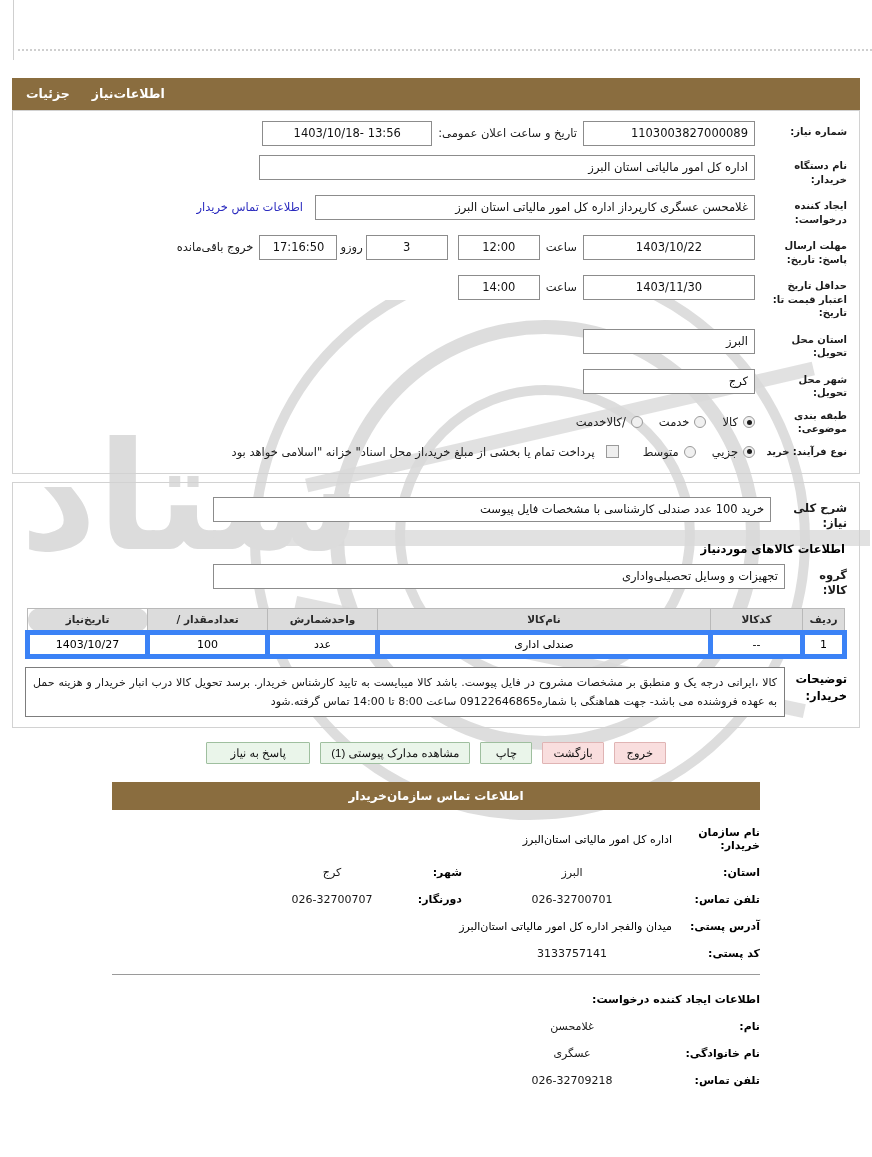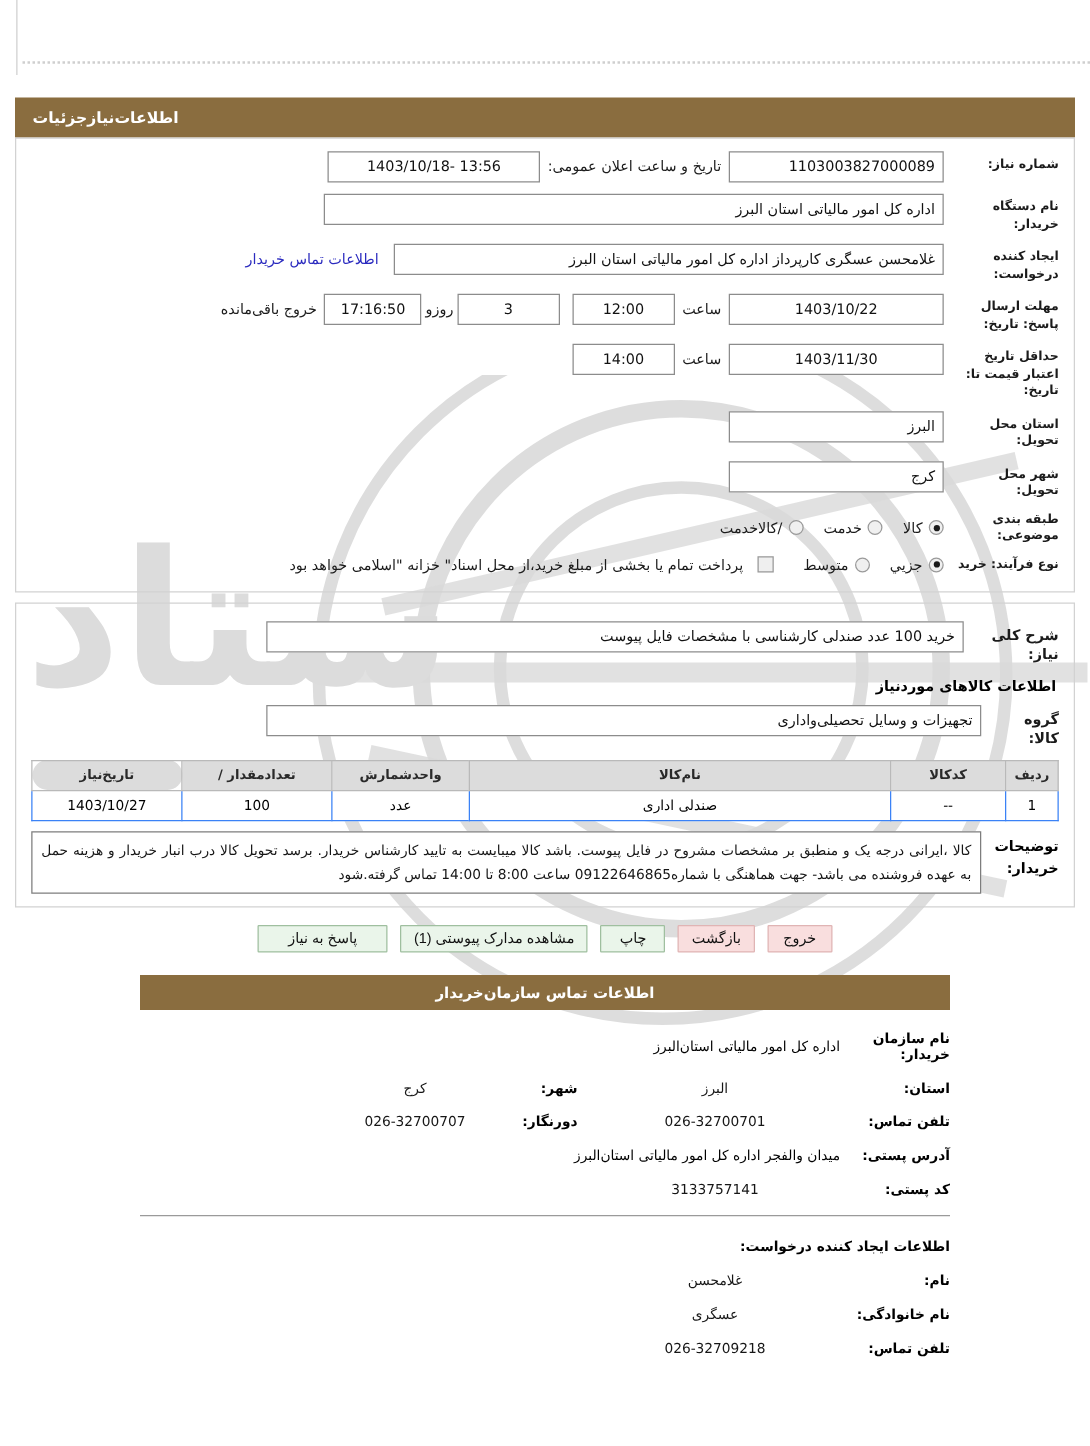--- a/index.html
+++ b/index.html
@@ -77,20 +77,21 @@
     background: #8a6d3f;
     color: #ffffff;
     height: 32px;
     line-height: 32px;
     font-size: 12.5px;
     font-weight: bold;
     padding: 0 14px;
     display: flex;
     align-items: center;
     justify-content: flex-start;
+    gap: 22px;
   }
   .bar .crumb { font-weight: bold; }
 
   
   .panel {
     border: 1px solid #d2d2d2;
     background: transparent;
     margin: 0;
   }
   .panel.p1 { padding: 10px 12px 12px 12px; }
@@ -182,21 +183,21 @@
   }
   table.goods th {
     background: #dcdcdc;
     border: 1px solid #b9b9b9;
     height: 24px;
     font-weight: bold;
     color: #2a2a2a;
     font-size: 10.5px;
   }
   table.goods td {
-    border: 1px solid #3b82f6;
+    border: 5px solid #3b82f6;
     height: 24px;
     text-align: center;
     background: #ffffff;
     font-size: 11px;
   }
 
   
   .notes-wrap { display:flex; margin-top: 8px; align-items: stretch; }
   .notes-lbl {
     width: 62px; flex:0 0 auto; font-weight:bold; font-size:11.5px;

